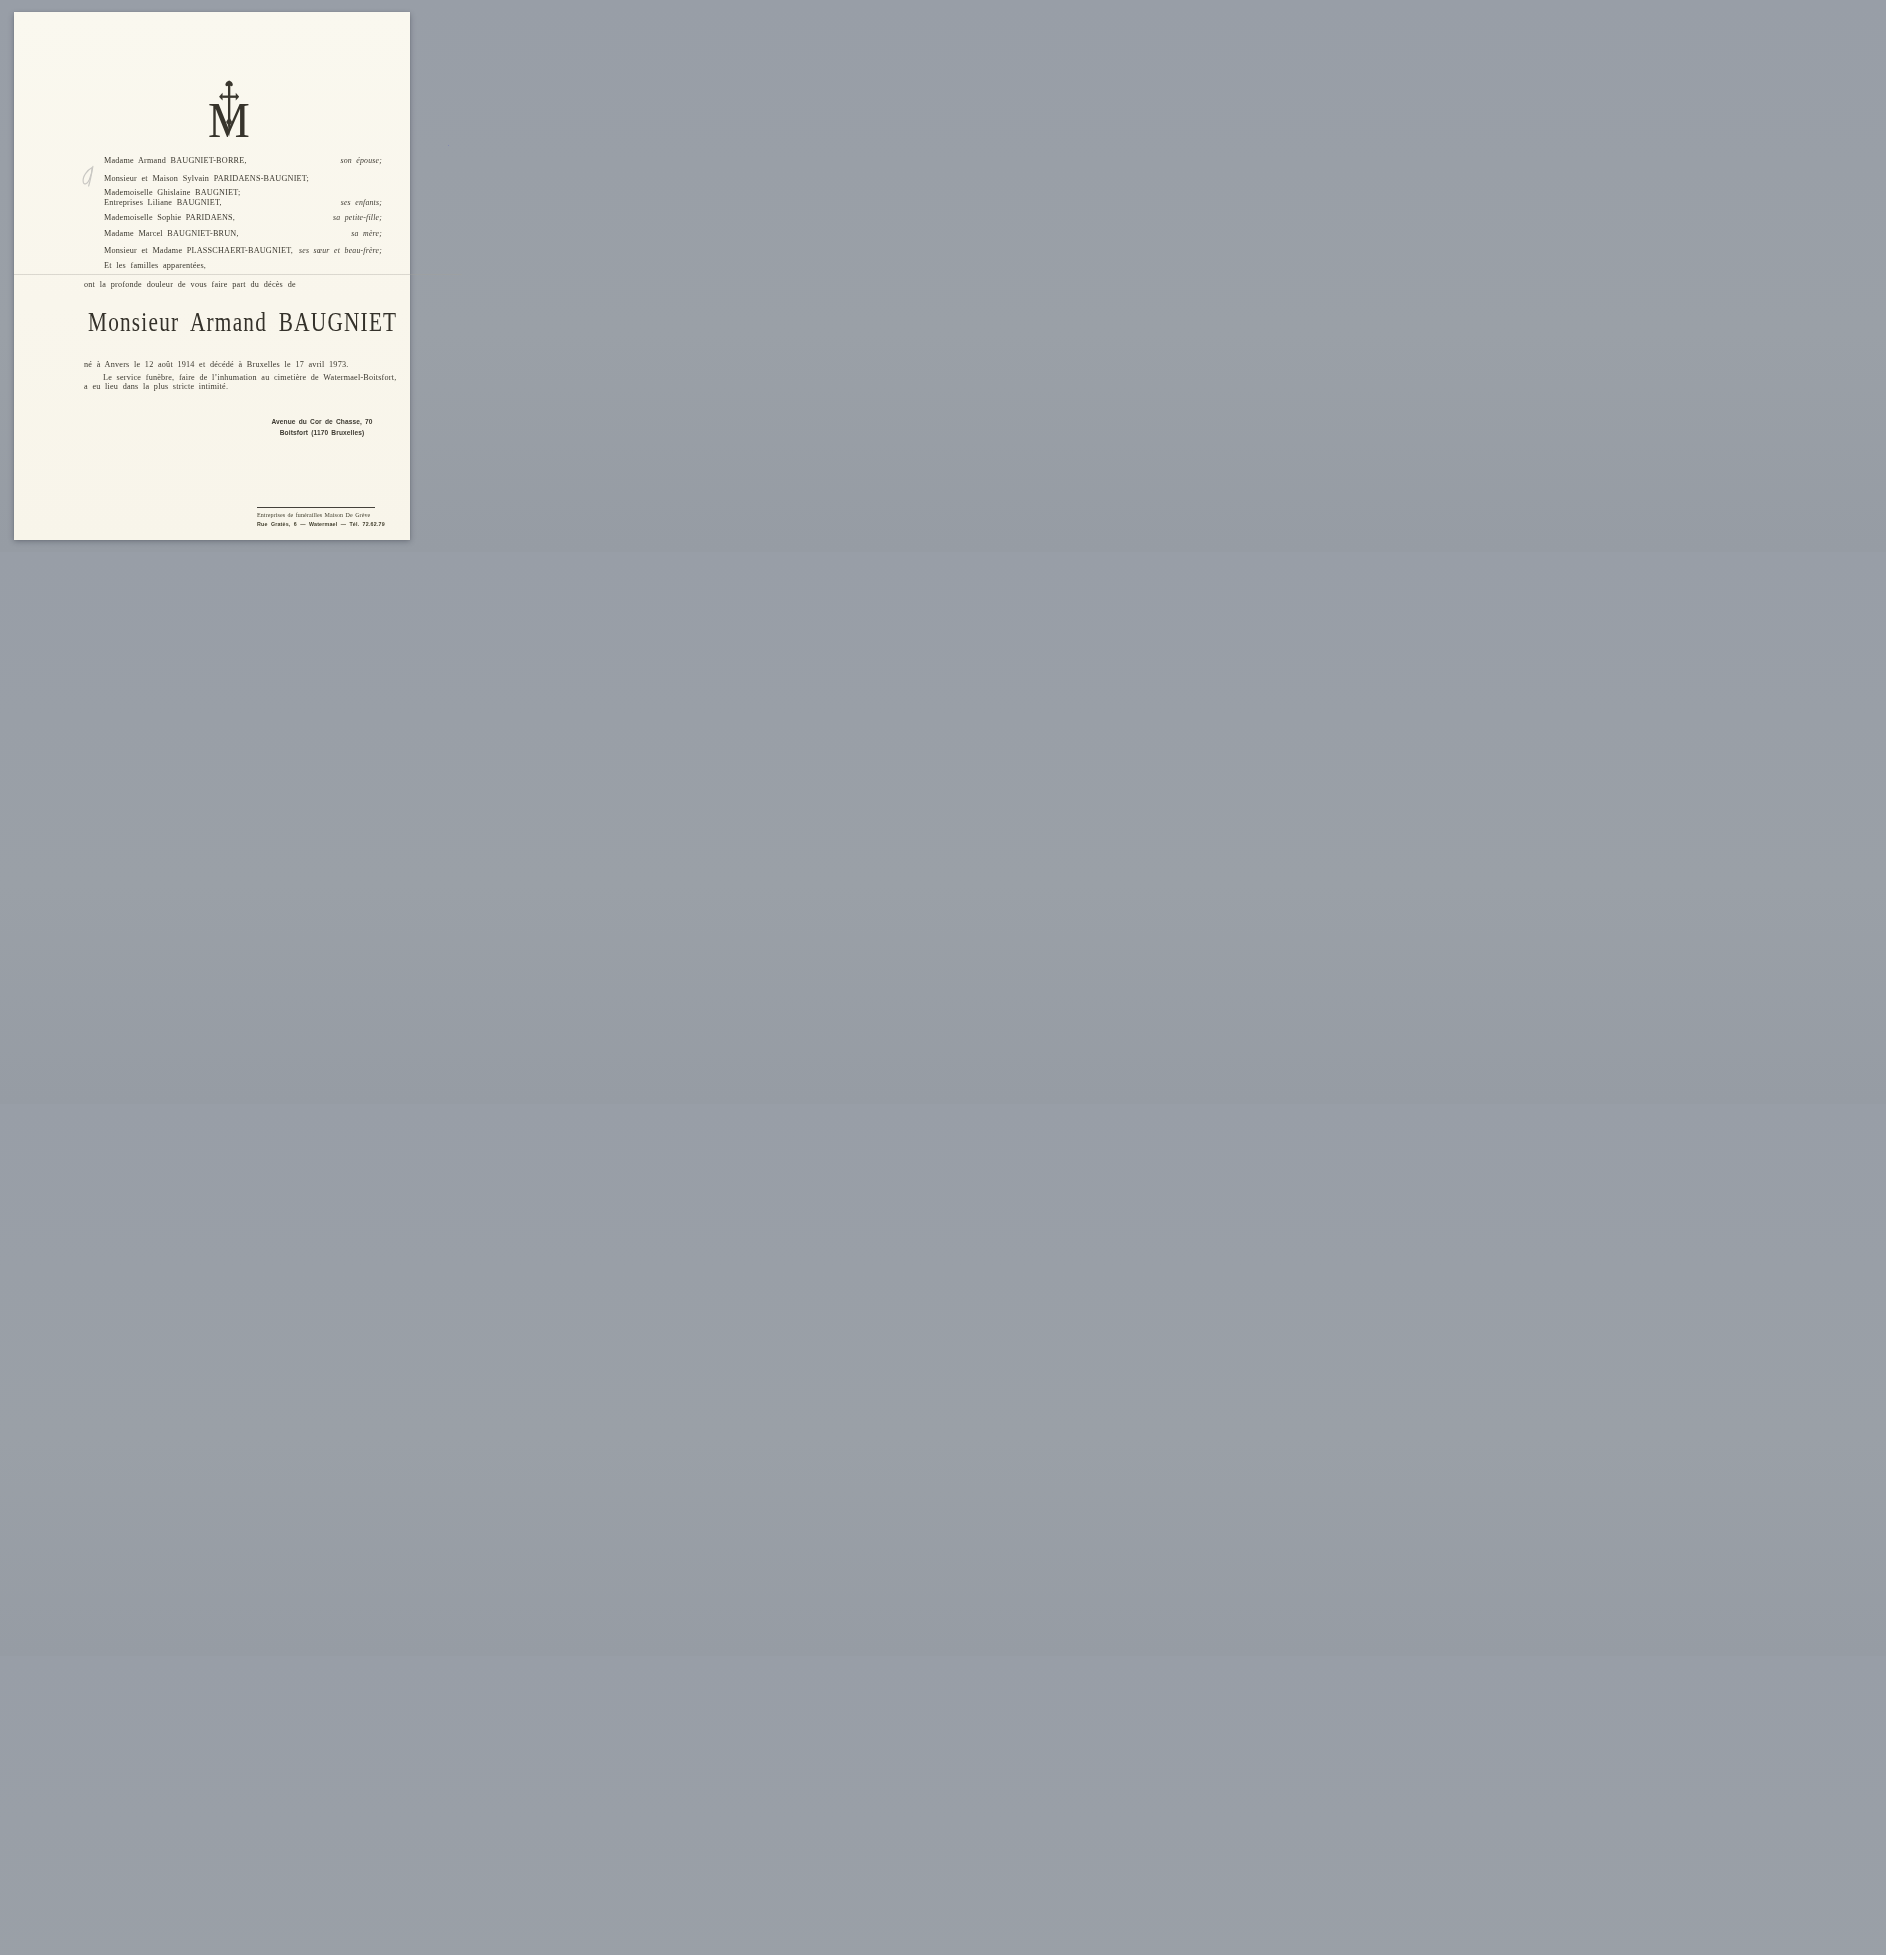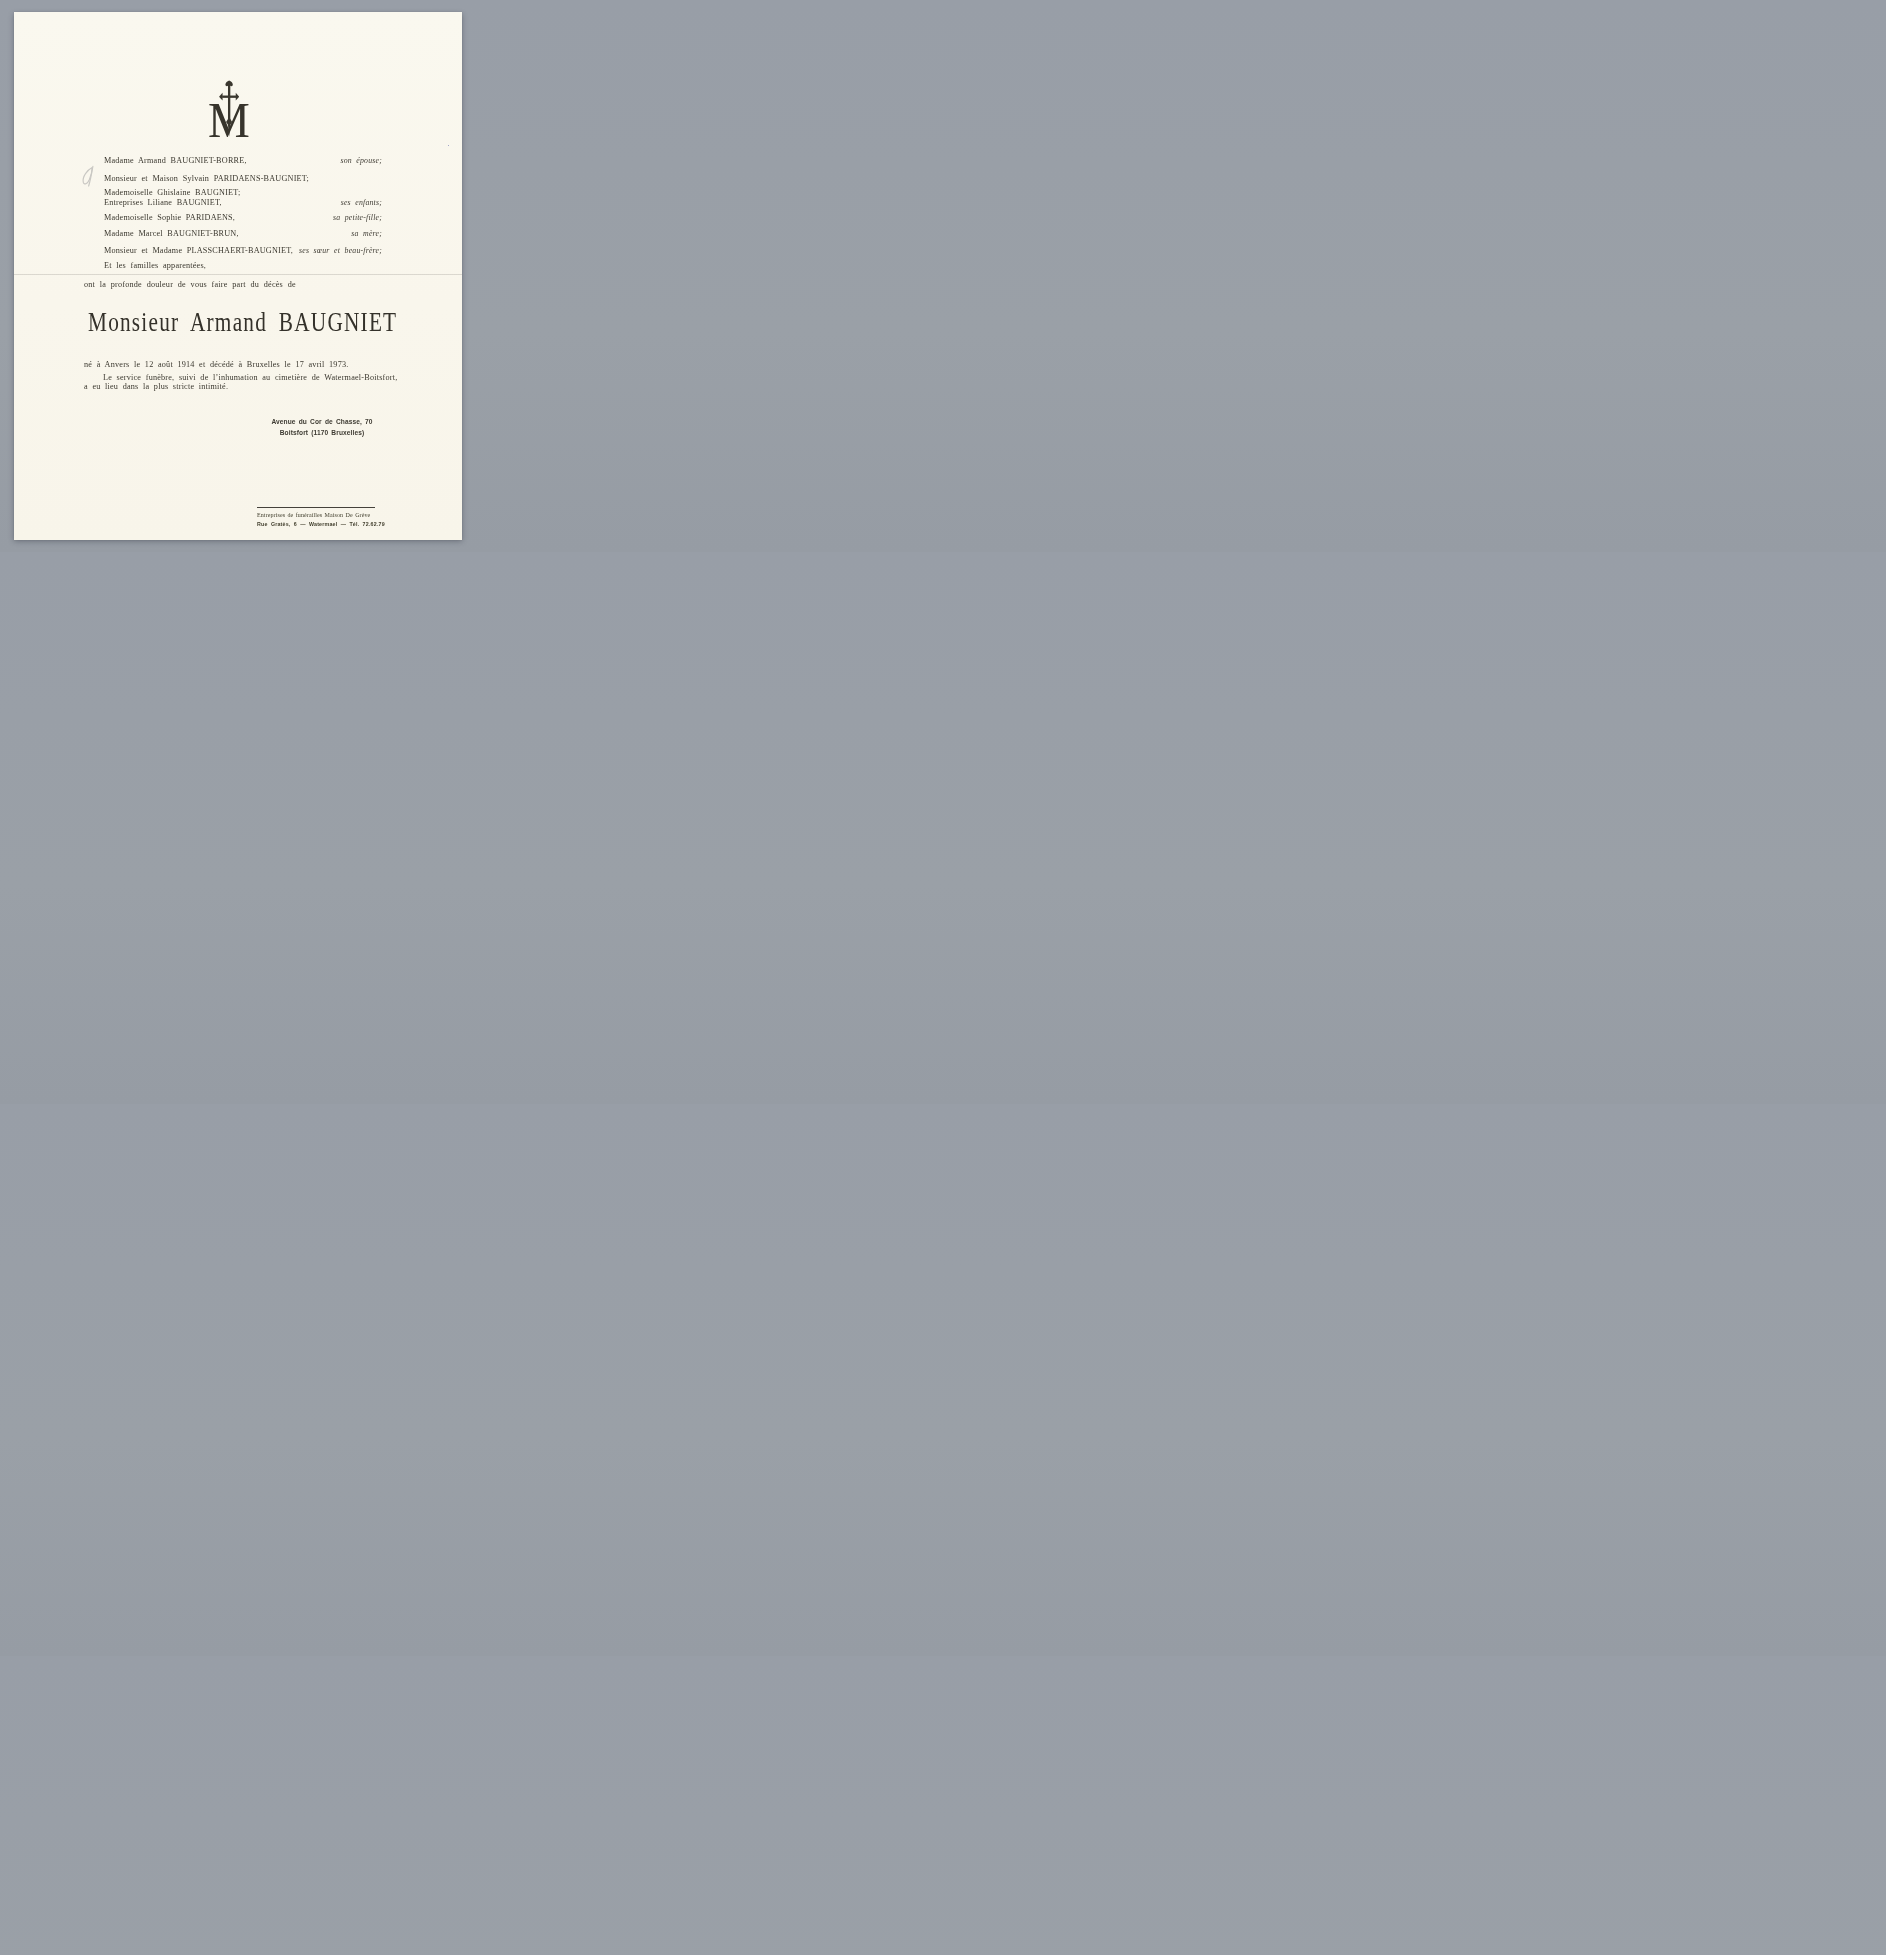--- a/index.html
+++ b/index.html
@@ -2,21 +2,21 @@
 <html style="font-size:6.3px"><head>
 <meta charset="utf-8">
 <style>
   html,body{margin:0;padding:0;}
   body{
     width:472px;height:552px;position:relative;overflow:hidden;
     background:linear-gradient(180deg,#989ea7 0%,#9aa0a7 60%,#969ca4 100%);
     font-family:"Liberation Serif","DejaVu Serif",serif;
   }
   .paper{
-    position:absolute;left:14px;top:11.7px;width:448px;height:528px;
+    position:absolute;left:14px;top:11.7px;width:396px;height:528px;
     background:linear-gradient(180deg,#faf8ef 0%,#f9f6ec 55%,#f8f5ea 100%);
     box-shadow:0 1.6px 5.5px rgba(35,40,52,.38),0 0 0.8px rgba(0,0,0,.2);
   }
   
   .mono-m{
     position:absolute;left:194px;top:83px;font-size:50px;line-height:1;
     transform:scaleX(.94);transform-origin:left top;color:#37342c;
     font-family:"Liberation Serif",serif;
   }
   .mono-cross{position:absolute;left:205px;top:68px;width:20.3px;height:59px;}
@@ -135,21 +135,21 @@
   </div>
 
   <div class="fold"></div>
 
   <div class="intro">ont la profonde douleur de vous faire part du décès de</div>
 
   <div class="deceased">Monsieur Armand BAUGNIET</div>
 
   <div class="life">né à Anvers le 12 août 1914 et décédé à Bruxelles le 17 avril 1973.</div>
 
-  <div class="svc1">Le service funèbre, suivi de l’inhumation au cimetière de Watermael-Boitsfort,</div>
+  <div class="svc1">Le service funèbre, faire de l’inhumation au cimetière de Watermael-Boitsfort,</div>
   <div class="svc2">a eu lieu dans la plus stricte intimité.</div>
 
   <div class="address">
     <div>Avenue du Cor de Chasse, 70</div>
     <div>Boitsfort (1170 Bruxelles)</div>
   </div>
 
   <div class="rule"></div>
   <div class="fh-name">Entreprises de funérailles Maison De Grève</div>
   <div class="fh-details">Rue Gratès, 6 — Watermael — Tél. 72.62.79</div>

